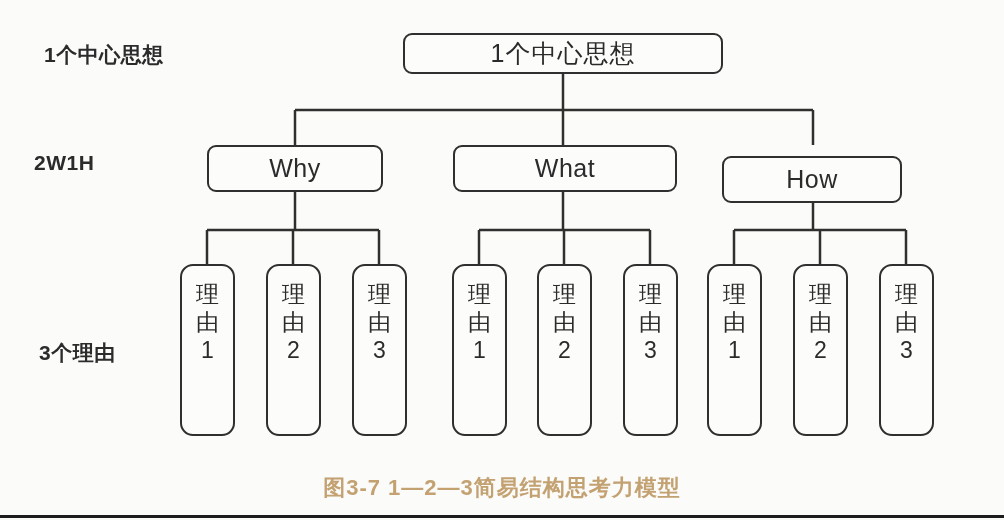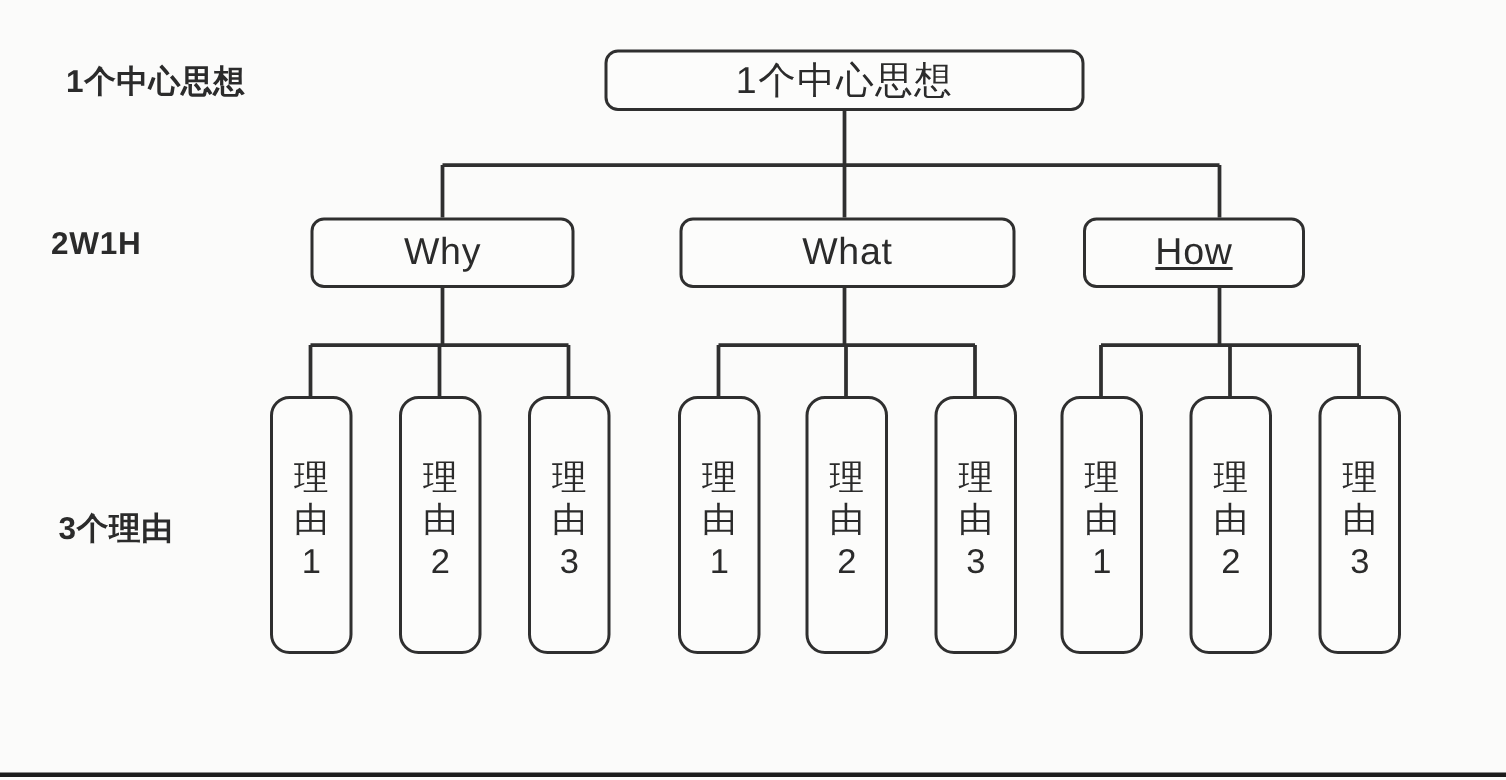--- a/index.html
+++ b/index.html
@@ -68,21 +68,21 @@
   .node-mid {
     border-radius: 9px;
     font-size: 25px;
     letter-spacing: 0.5px;
   }
 
   .node-leaf {
     border-radius: 13px;
     align-items: flex-start;
     justify-content: center;
-    padding-top: 38px;
+    padding-top: 14px;
   }
 
   .leaf-text {
     font-size: 23px;
     line-height: 1.22;
     text-align: center;
     color: #2b2b2b;
     writing-mode: horizontal-tb;
     width: 1em;
     word-break: break-all;
@@ -159,21 +159,21 @@
   </div>
 
   <div class="node node-mid" style="left:453px; top:145px; width:224px; height:47px;">
     <span>What</span>
   </div>
 
   <div class="node node-mid" style="left:207px; top:145px; width:176px; height:47px;">
     <span>Why</span>
   </div>
 
-  <div class="node node-mid" style="left:722px; top:145px; width:148px; height:47px;text-decoration:underline;">
+  <div class="node node-mid" style="left:722px; top:156px; width:180px; height:47px;">
     <span>How</span>
   </div>
 
   <div class="node node-leaf" style="left:180px; top:264px; width:55px; height:172px;">
     <span class="leaf-text">理由1</span>
   </div>
 
   <div class="node node-leaf" style="left:266px; top:264px; width:55px; height:172px;">
     <span class="leaf-text">理由2</span>
   </div>
@@ -199,16 +199,17 @@
   </div>
 
   <div class="node node-leaf" style="left:793px; top:264px; width:55px; height:172px;">
     <span class="leaf-text">理由2</span>
   </div>
 
   <div class="node node-leaf" style="left:879px; top:264px; width:55px; height:172px;">
     <span class="leaf-text">理由3</span>
   </div>
 
+  <div id="caption">图3-7 1—2—3简易结构思考力模型</div>
 
   <div id="bottom-rule"></div>
 
 </div>
 
 </body></html>

